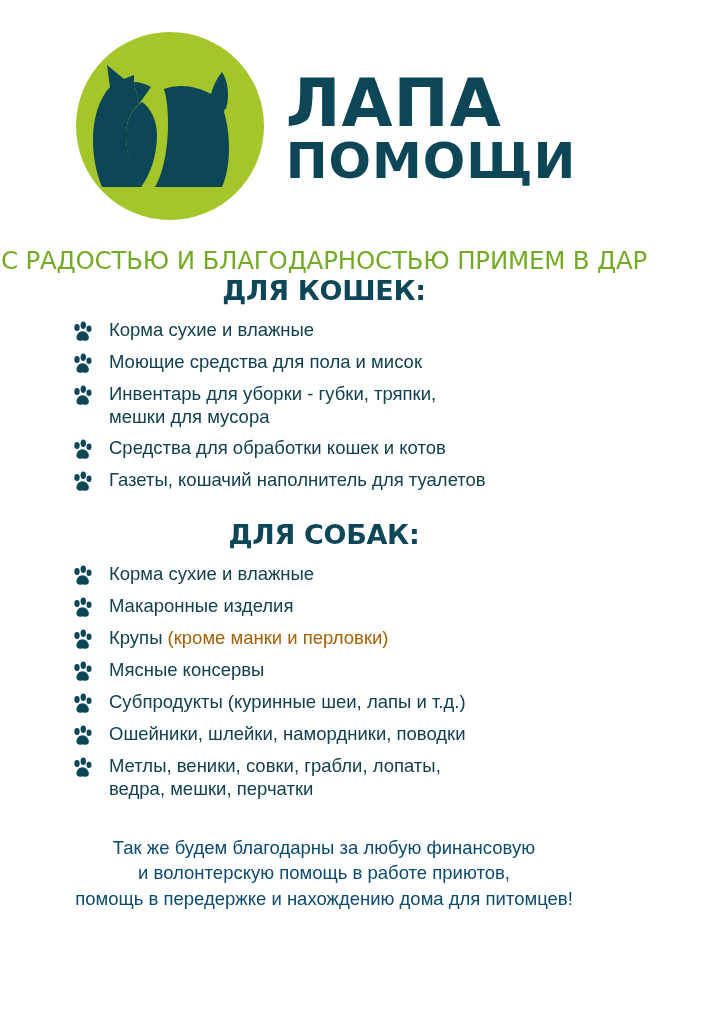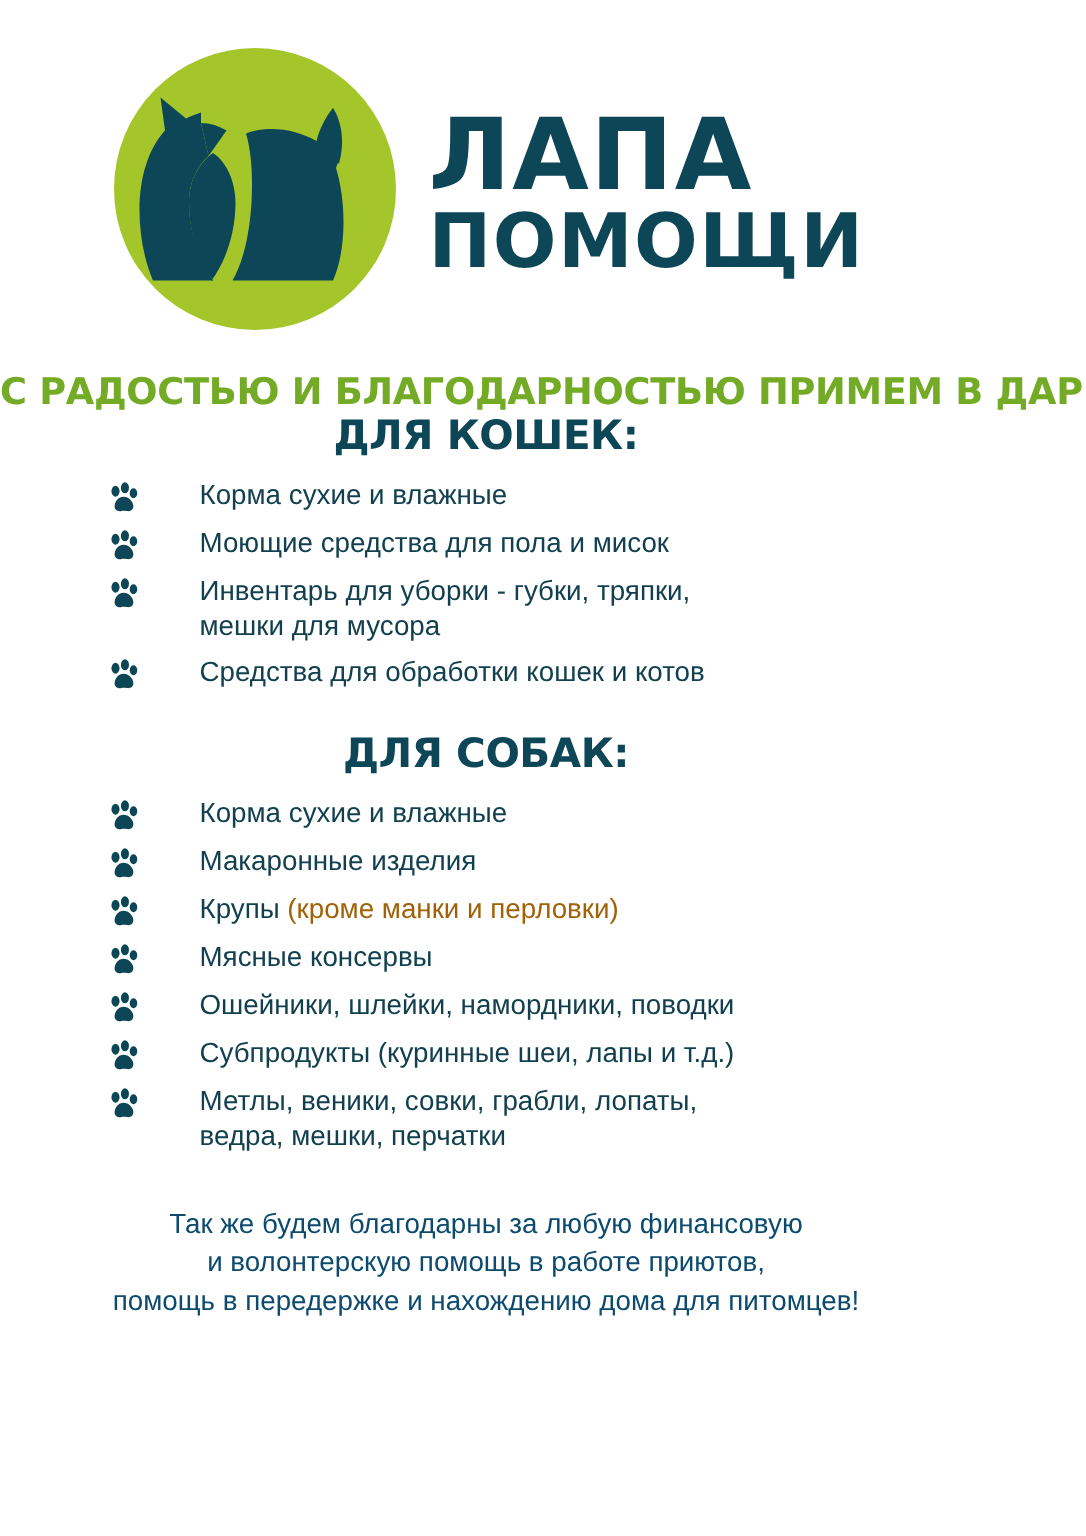--- a/index.html
+++ b/index.html
@@ -57,21 +57,21 @@
     font-size: 50px;
     margin-top: 6px;
     position: relative;
   }
 
   
   .headline {
     text-align: center;
     color: #73ab26;
     font-family: "DejaVu Sans", sans-serif;
-    font-weight: bold;
+    font-weight: normal;
     font-size: 24.5px;
     letter-spacing: -0.2px;
     margin-top: 22px;
     white-space: nowrap;
   }
 
   
   .section-title {
     text-align: center;
     color: #0d4657;
@@ -88,21 +88,20 @@
   
   ul.items {
     list-style: none;
     margin: 0;
     padding: 0 0 0 72px;
   }
   ul.items li {
     display: flex;
     align-items: flex-start;
     margin-bottom: 7px;
-    gap: 24px;
   }
   .paw {
     flex: none;
     width: 20px;
     height: 22px;
     margin-right: 17px;
     margin-top: 3px;
     position: relative;
   }
   .li-text {
@@ -202,20 +201,33 @@
             <g fill="#0d4657">
               <ellipse cx="5" cy="6.5" rx="2.7" ry="3.6"></ellipse>
               <ellipse cx="11.3" cy="4.2" rx="2.7" ry="3.7"></ellipse>
               <ellipse cx="17" cy="7.8" rx="2.5" ry="3.3"></ellipse>
               <path d="M10.4 10.2c3.4 0 6.5 3.3 6.5 6.3 0 2.4-2 3.6-4.3 3.2-1.2-.2-2.4-.3-3.6 0-2.3.5-4.6-.7-4.6-3.1 0-3 2.6-6.4 6-6.4z"></path>
             </g>
           </svg>
       </span>
       <span class="li-text">Средства для обработки кошек и котов</span>
     </li>
+    <li>
+      <span class="paw">
+        <svg viewBox="0 0 20 22" width="20" height="22">
+            <g fill="#0d4657">
+              <ellipse cx="5" cy="6.5" rx="2.7" ry="3.6"></ellipse>
+              <ellipse cx="11.3" cy="4.2" rx="2.7" ry="3.7"></ellipse>
+              <ellipse cx="17" cy="7.8" rx="2.5" ry="3.3"></ellipse>
+              <path d="M10.4 10.2c3.4 0 6.5 3.3 6.5 6.3 0 2.4-2 3.6-4.3 3.2-1.2-.2-2.4-.3-3.6 0-2.3.5-4.6-.7-4.6-3.1 0-3 2.6-6.4 6-6.4z"></path>
+            </g>
+          </svg>
+      </span>
+      <span class="li-text">Газеты, кошачий наполнитель для туалетов</span>
+    </li>
   </ul>
 
   <div class="section-title dogs">ДЛЯ СОБАК:</div>
   <ul class="items">
     <li>
       <span class="paw">
         <svg viewBox="0 0 20 22" width="20" height="22">
             <g fill="#0d4657">
               <ellipse cx="5" cy="6.5" rx="2.7" ry="3.6"></ellipse>
               <ellipse cx="11.3" cy="4.2" rx="2.7" ry="3.7"></ellipse>
@@ -269,34 +281,34 @@
       <span class="paw">
         <svg viewBox="0 0 20 22" width="20" height="22">
             <g fill="#0d4657">
               <ellipse cx="5" cy="6.5" rx="2.7" ry="3.6"></ellipse>
               <ellipse cx="11.3" cy="4.2" rx="2.7" ry="3.7"></ellipse>
               <ellipse cx="17" cy="7.8" rx="2.5" ry="3.3"></ellipse>
               <path d="M10.4 10.2c3.4 0 6.5 3.3 6.5 6.3 0 2.4-2 3.6-4.3 3.2-1.2-.2-2.4-.3-3.6 0-2.3.5-4.6-.7-4.6-3.1 0-3 2.6-6.4 6-6.4z"></path>
             </g>
           </svg>
       </span>
+      <span class="li-text">Субпродукты (куринные шеи, лапы и т.д.)</span>
+    </li>
+    <li>
+      <span class="paw">
+        <svg viewBox="0 0 20 22" width="20" height="22">
+            <g fill="#0d4657">
+              <ellipse cx="5" cy="6.5" rx="2.7" ry="3.6"></ellipse>
+              <ellipse cx="11.3" cy="4.2" rx="2.7" ry="3.7"></ellipse>
+              <ellipse cx="17" cy="7.8" rx="2.5" ry="3.3"></ellipse>
+              <path d="M10.4 10.2c3.4 0 6.5 3.3 6.5 6.3 0 2.4-2 3.6-4.3 3.2-1.2-.2-2.4-.3-3.6 0-2.3.5-4.6-.7-4.6-3.1 0-3 2.6-6.4 6-6.4z"></path>
+            </g>
+          </svg>
+      </span>
       <span class="li-text">Ошейники, шлейки, намордники, поводки</span>
-    </li>
-    <li>
-      <span class="paw">
-        <svg viewBox="0 0 20 22" width="20" height="22">
-            <g fill="#0d4657">
-              <ellipse cx="5" cy="6.5" rx="2.7" ry="3.6"></ellipse>
-              <ellipse cx="11.3" cy="4.2" rx="2.7" ry="3.7"></ellipse>
-              <ellipse cx="17" cy="7.8" rx="2.5" ry="3.3"></ellipse>
-              <path d="M10.4 10.2c3.4 0 6.5 3.3 6.5 6.3 0 2.4-2 3.6-4.3 3.2-1.2-.2-2.4-.3-3.6 0-2.3.5-4.6-.7-4.6-3.1 0-3 2.6-6.4 6-6.4z"></path>
-            </g>
-          </svg>
-      </span>
-      <span class="li-text">Субпродукты (куринные шеи, лапы и т.д.)</span>
     </li>
     <li>
       <span class="paw">
         <svg viewBox="0 0 20 22" width="20" height="22">
             <g fill="#0d4657">
               <ellipse cx="5" cy="6.5" rx="2.7" ry="3.6"></ellipse>
               <ellipse cx="11.3" cy="4.2" rx="2.7" ry="3.7"></ellipse>
               <ellipse cx="17" cy="7.8" rx="2.5" ry="3.3"></ellipse>
               <path d="M10.4 10.2c3.4 0 6.5 3.3 6.5 6.3 0 2.4-2 3.6-4.3 3.2-1.2-.2-2.4-.3-3.6 0-2.3.5-4.6-.7-4.6-3.1 0-3 2.6-6.4 6-6.4z"></path>
             </g>

